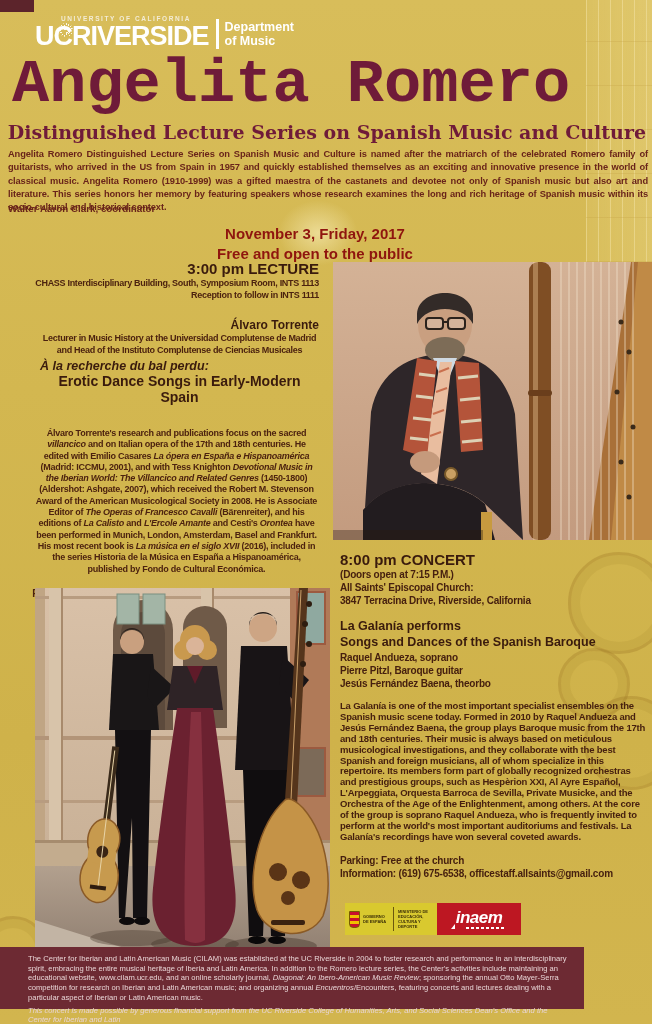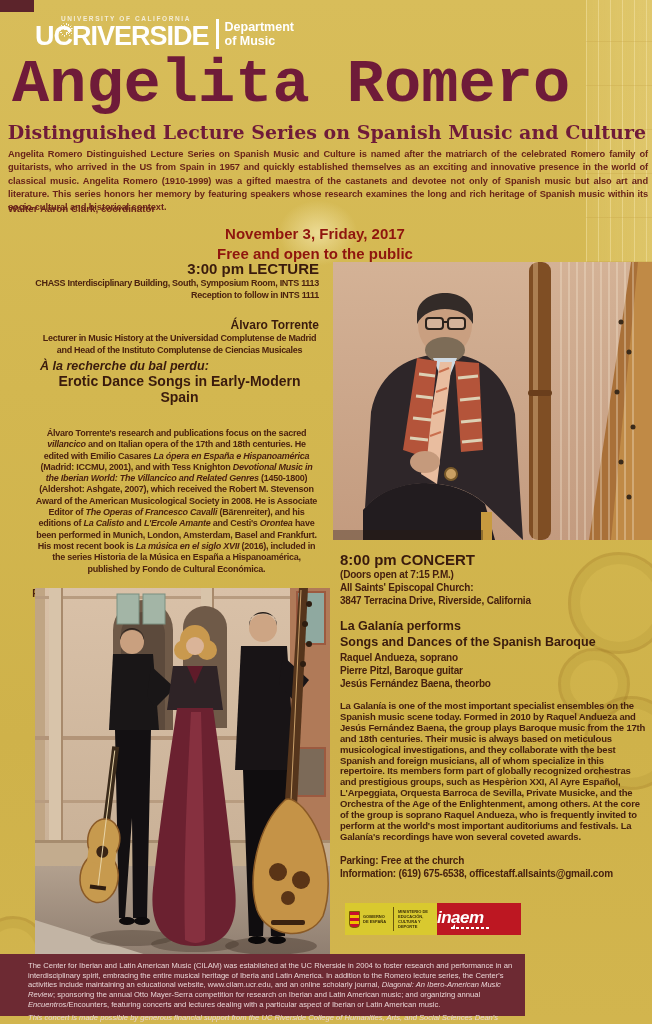--- a/index.html
+++ b/index.html
@@ -65,32 +65,32 @@
   .con-meta{margin-top:11px;font-size:10px;line-height:13px;letter-spacing:-.2px;}
   
   .sponsors{position:absolute;left:345px;top:903px;display:flex;height:32px;}
   .logo-spain{display:flex;align-items:center;background:#d9c92f;padding:2px 5px 2px 4px;}
   .shield{width:9px;height:15px;border:1px solid #7a5a00;border-radius:0 0 4px 4px;margin-right:3px;
     background:linear-gradient(180deg,#c8102e 0 20%,#f1bf00 20% 40%,#c8102e 40% 60%,#f1bf00 60% 80%,#c8102e 80% 100%);}
   .gob{display:flex;flex-direction:column;font-size:4px;line-height:5px;color:#3c3008;font-weight:bold;width:26px;}
   .vline{width:1px;height:24px;background:#6b570e;margin:0 4px;}
   .minis{font-size:4px;line-height:5px;color:#3c3008;font-weight:bold;width:34px;}
   .logo-inaem{position:relative;background:#bd1722;color:#fff;width:84px;display:flex;
-    flex-direction:column;justify-content:center;}
+    flex-direction:column;align-items:center;justify-content:center;}
   .inaem-text{font-size:17px;font-weight:bold;font-style:italic;letter-spacing:-.5px;line-height:16px;}
   .inaem-bar{width:40px;height:2px;margin-top:1px;margin-left:14px;
     background:repeating-linear-gradient(90deg,#fff 0 3px,rgba(255,255,255,0) 3px 5px);}
   .inaem-tri{position:absolute;left:14px;bottom:6px;width:0;height:0;
     border-left:4px solid transparent;border-bottom:5px solid #fff;}
   
   .photo{position:absolute;display:block;}
   .photo-lecture{left:333px;top:262px;width:319px;height:278px;}
   .photo-concert{left:35px;top:588px;width:295px;height:369px;}
   
-  .footer{position:absolute;left:0;bottom:8px;width:525px;height:62px;background:#6d2a33;
+  .footer{position:absolute;left:0;bottom:15px;width:584px;height:62px;background:#6d2a33;
     color:#e8d5d6;box-sizing:border-box;padding:7px 12px 0 28px;}
   .footer-p1{font-size:7.6px;line-height:9.7px;}
   .footer-p2{margin-top:3px;font-size:7.6px;line-height:9.7px;font-style:italic;}
   .it{font-style:italic;}
   .bd{font-weight:bold;}
 </style>
 </head>
 <body>
 
 <div class="poster">

